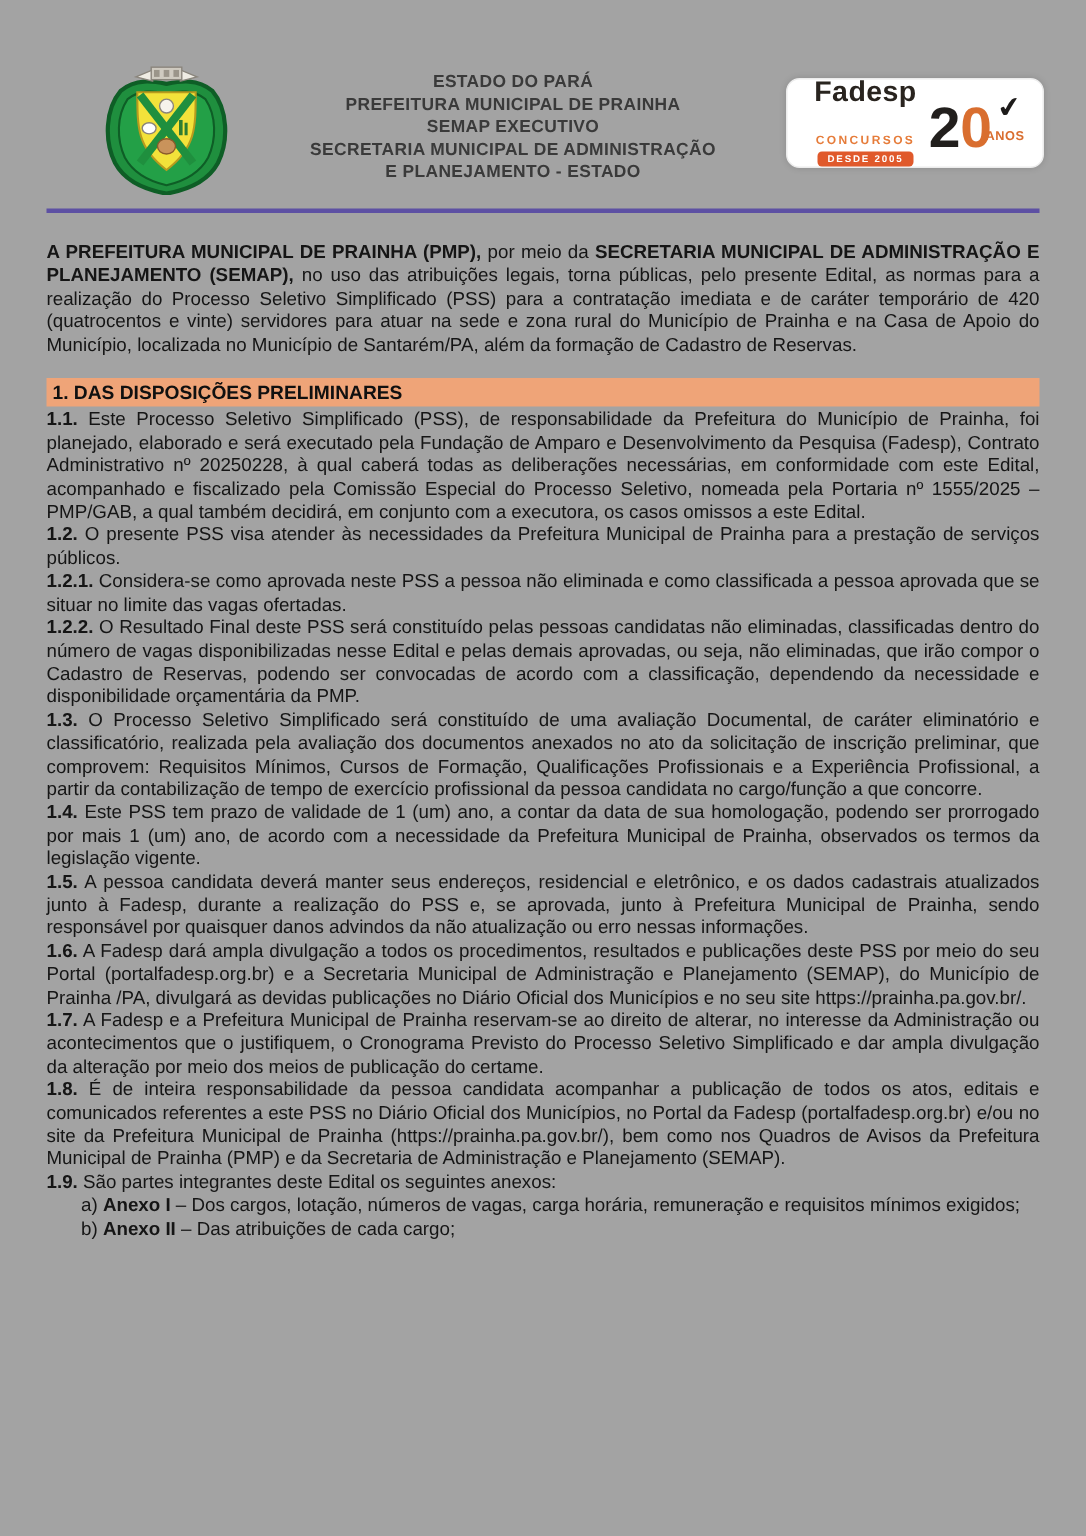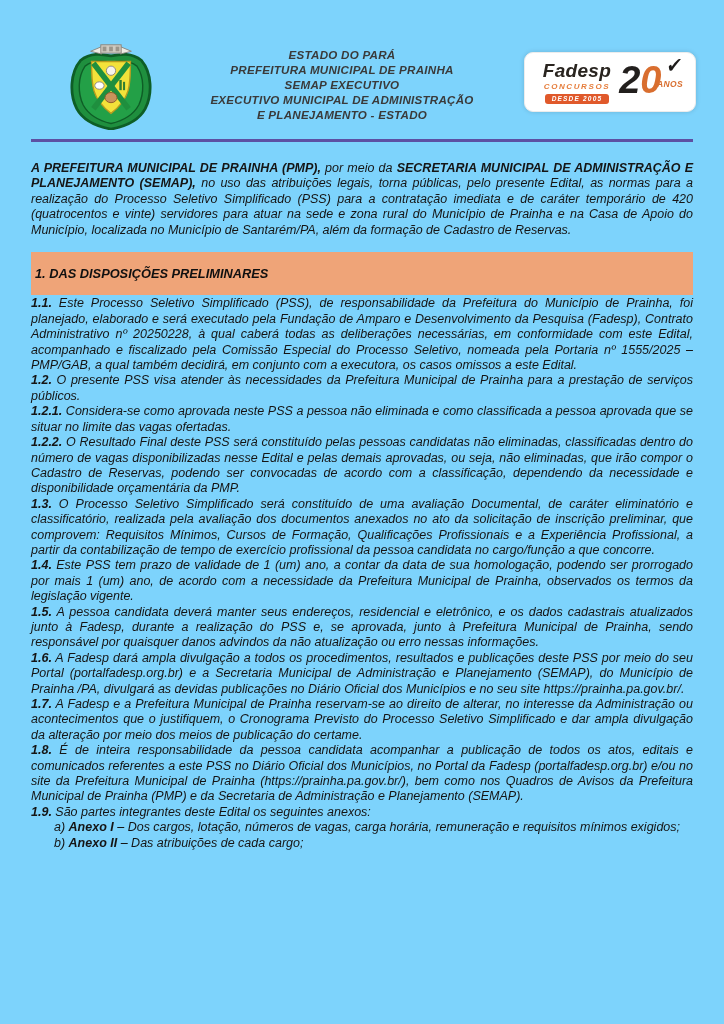--- a/index.html
+++ b/index.html
@@ -1,49 +1,49 @@
 <!DOCTYPE html>
 <html lang="pt-BR"><head>
 <meta charset="utf-8">
 <style>
   html,body{margin:0;padding:0;background:#ffffff;}
   .page{
-    width:724px;height:1024px;background:#7dd3fc;position:relative;overflow:hidden;
-    font-family:"Liberation Sans",sans-serif;color:#151515;font-style:italic;
+    width:724px;height:1024px;background:#a3a3a3;position:relative;overflow:hidden;
+    font-family:"Liberation Sans",sans-serif;color:#151515;
   }
   
   .doc-header{display:flex;align-items:flex-start;padding:42px 24px 0 30px;}
   .crest{width:98px;height:88px;flex:0 0 auto;margin-left:32px;}
   .org{flex:1;text-align:center;font-weight:bold;font-size:11.6px;line-height:15px;
        color:#3a3a3a;padding-top:5px;letter-spacing:.25px;}
   .fadesp-card{
     flex:0 0 auto;width:170px;height:58px;margin-top:10px;margin-right:4px;
     background:#fff;border:1px solid #ececec;border-radius:9px;
     box-shadow:0 0 5px rgba(0,0,0,.14);
-    display:flex;align-items:center;justify-content:center;
+    display:flex;align-items:flex-end;justify-content:center;
   }
   .f-left{display:flex;flex-direction:column;align-items:center;}
   .f-name{font-size:19px;font-weight:900;color:#29241f;line-height:1;letter-spacing:.3px;}
-  .f-conc{font-size:8px;font-weight:bold;color:#e67c3a;letter-spacing:1.6px;margin-top:2px;}
+  .f-conc{font-size:8px;font-weight:bold;color:#e67c3a;letter-spacing:1.6px;margin-top:18px;}
   .f-badge{font-size:6.5px;font-weight:bold;color:#fff;background:#e0592b;border-radius:3px;
            padding:1.5px 7px;margin-top:3px;letter-spacing:1.2px;}
   .f-20{position:relative;width:58px;height:46px;margin-left:8px;}
   .f-2{position:absolute;left:0;top:2px;font-size:38px;font-weight:900;color:#221f1d;line-height:1;}
   .f-0{position:absolute;left:21px;top:2px;font-size:38px;font-weight:900;color:#d96e2f;line-height:1;}
   .f-check{position:absolute;right:-4px;top:-5px;font-size:19px;color:#1d1b1a;transform:rotate(-8deg);}
   .f-anos{position:absolute;right:-6px;bottom:16px;font-size:8.5px;font-weight:bold;color:#d96e2f;letter-spacing:.4px;}
   
   .rule{height:3px;background:#5d50a3;margin:9px 31px 0 31px;}
   .page-title{text-align:center;font-size:17.5px;color:#111;margin-top:13px;letter-spacing:.1px;}
   
   .body{margin:19px 31px 0 31px;font-size:12.5px;line-height:15.4px;text-align:justify;}
   .para{margin:0;}
   .bold{font-weight:bold;}
   .section-bar{background:#efa478;color:#101010;font-weight:bold;font-size:12.8px;
-               padding:14px 4px;margin:14px 0 1px 0;}
+               padding:2px 4px;margin:14px 0 1px 0;}
   .annex-item{margin-left:23px;}
 </style>
 </head>
 <body>
 
 <div class="page">
 
   <div class="doc-header">
 
     <div class="crest">
@@ -69,21 +69,21 @@
         <rect x="59" y="41" width="2.6" height="11" fill="#2e7d32"></rect>
         <rect x="63" y="43" width="2.2" height="9" fill="#2e7d32"></rect>
         <ellipse cx="50" cy="60" rx="6.5" ry="5.5" fill="#c9935b" stroke="#8a5a2a" stroke-width="1"></ellipse>
       </svg>
     </div>
 
     <div class="org">
       <div>ESTADO DO PARÁ</div>
       <div>PREFEITURA MUNICIPAL DE PRAINHA</div>
       <div>SEMAP EXECUTIVO</div>
-      <div>EXECUTIVO MUNICIPAL DE ADMINISTRAÇÃO</div>
+      <div>SECRETARIA MUNICIPAL DE ADMINISTRAÇÃO</div>
       <div>E PLANEJAMENTO - ESTADO</div>
     </div>
 
     <div class="fadesp-card">
       <div class="f-left">
         <span class="f-name">Fadesp</span>
         <span class="f-conc">CONCURSOS</span>
         <span class="f-badge">DESDE 2005</span>
       </div>
       <div class="f-20">

